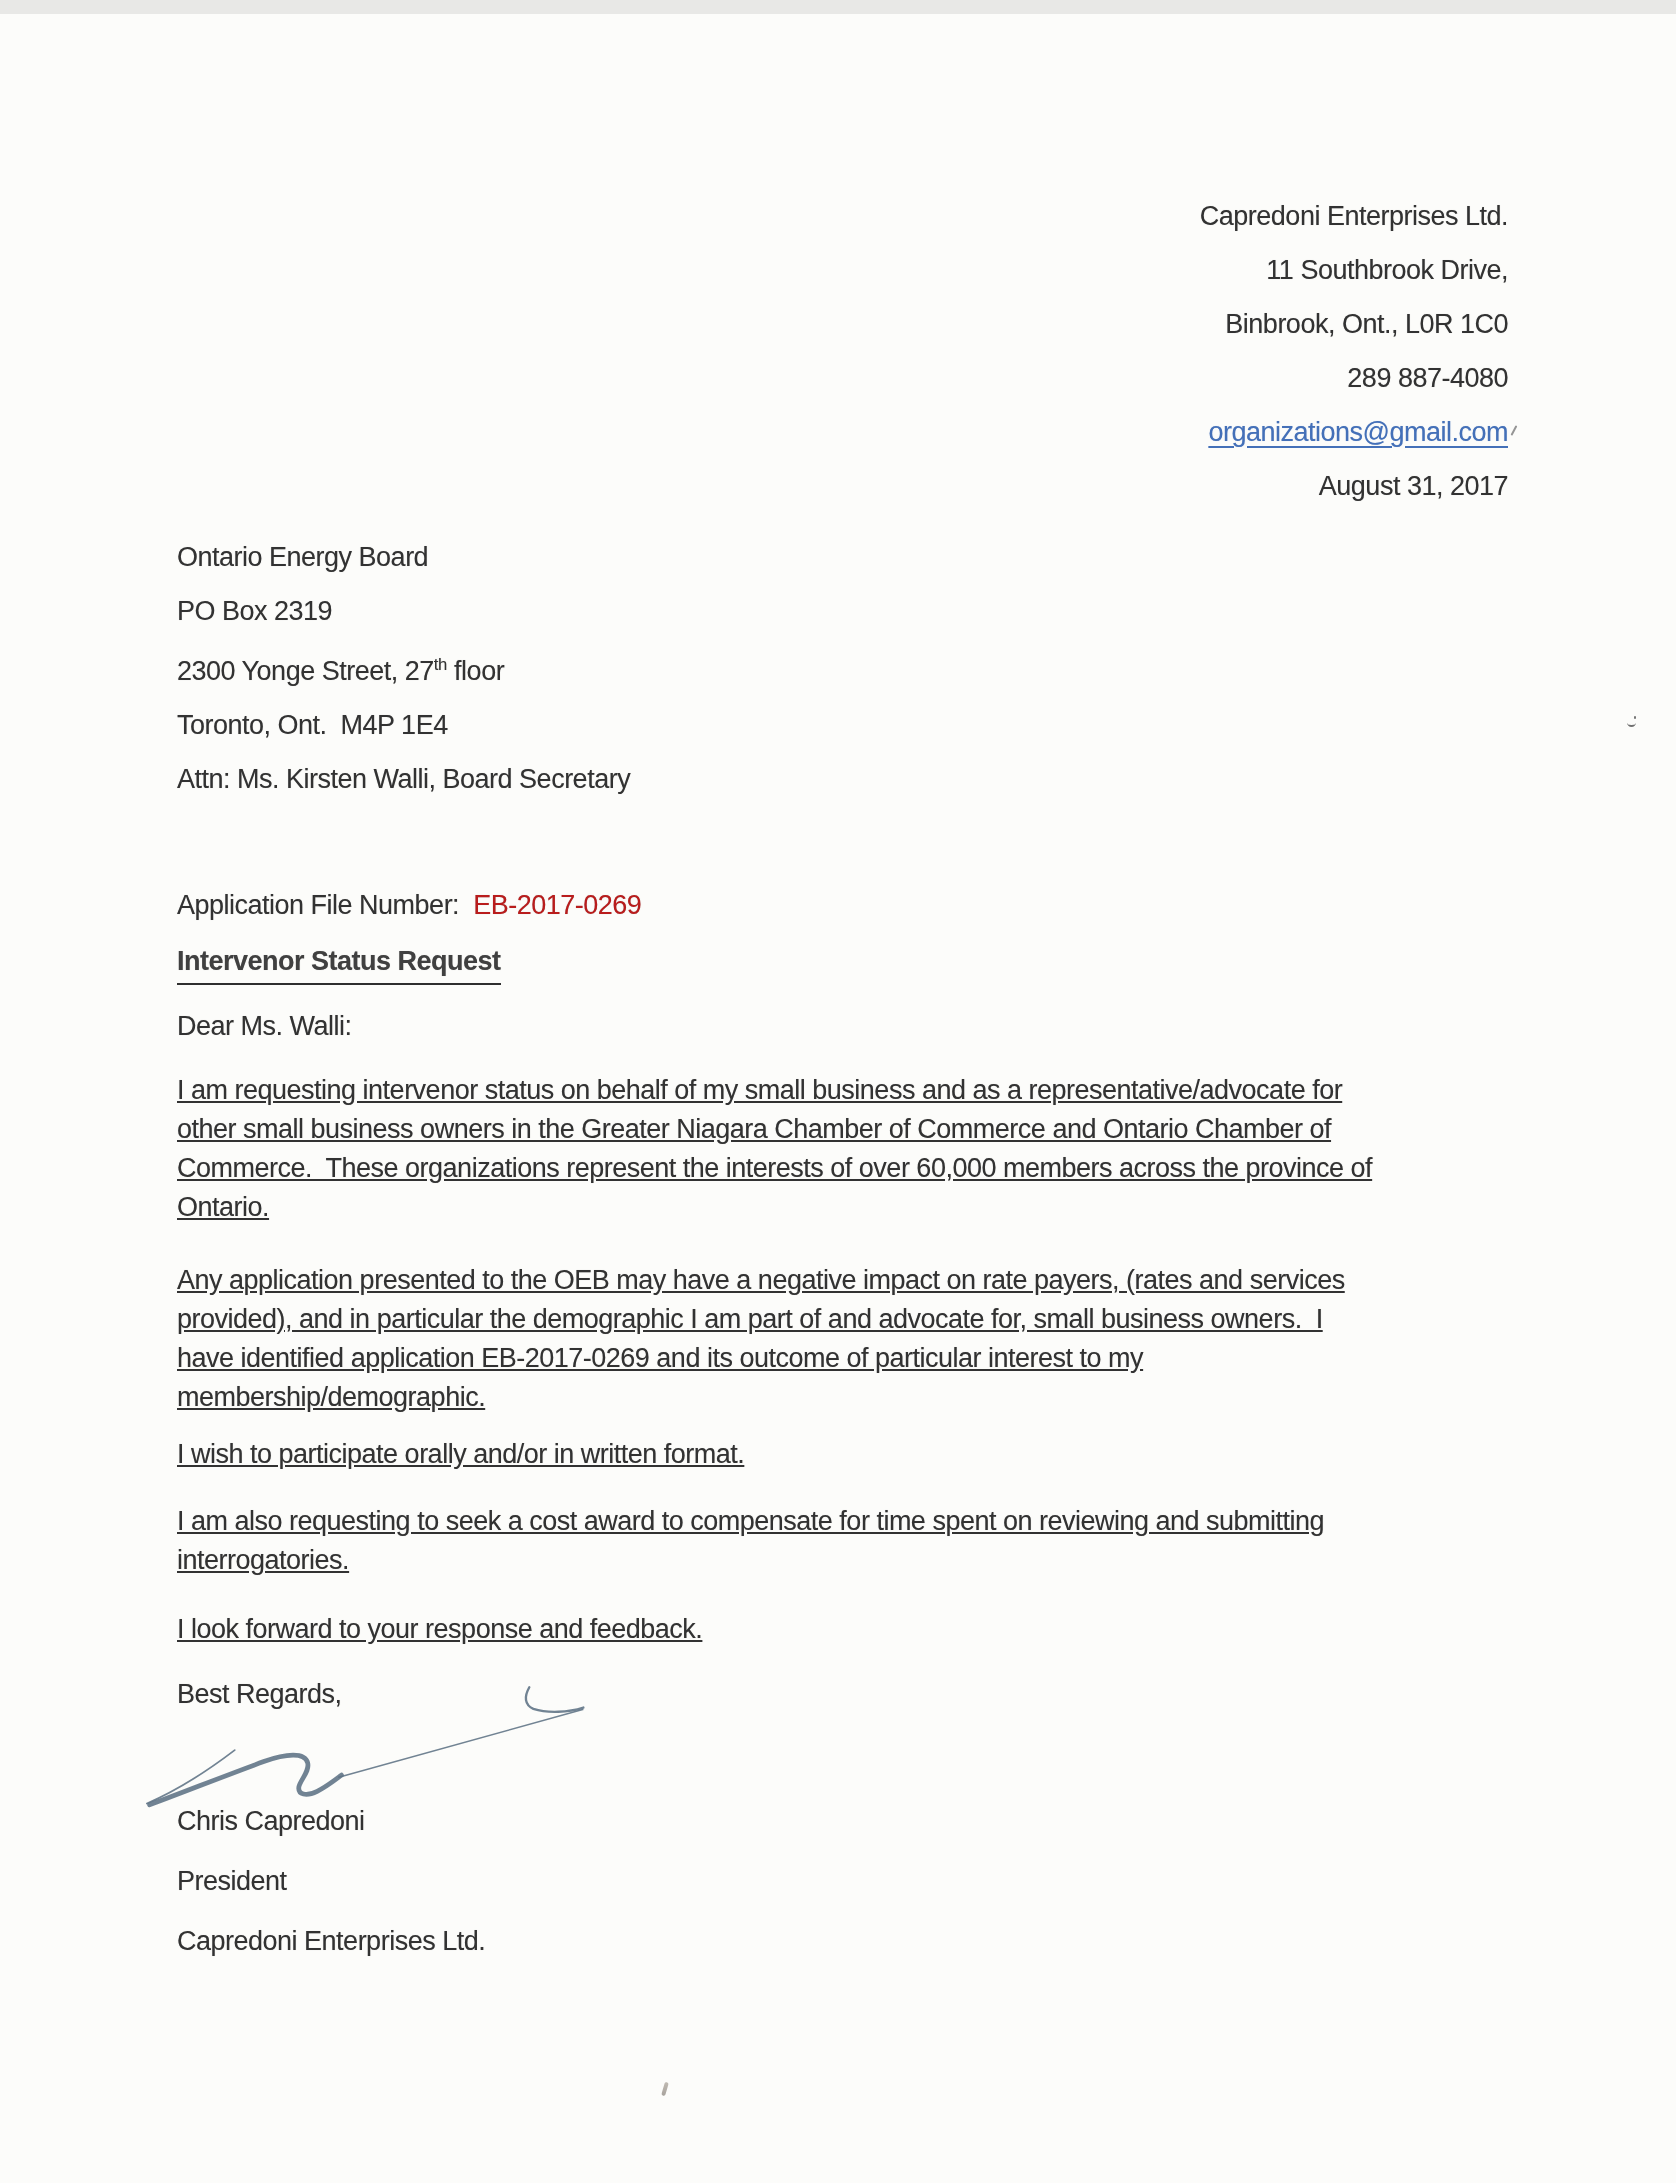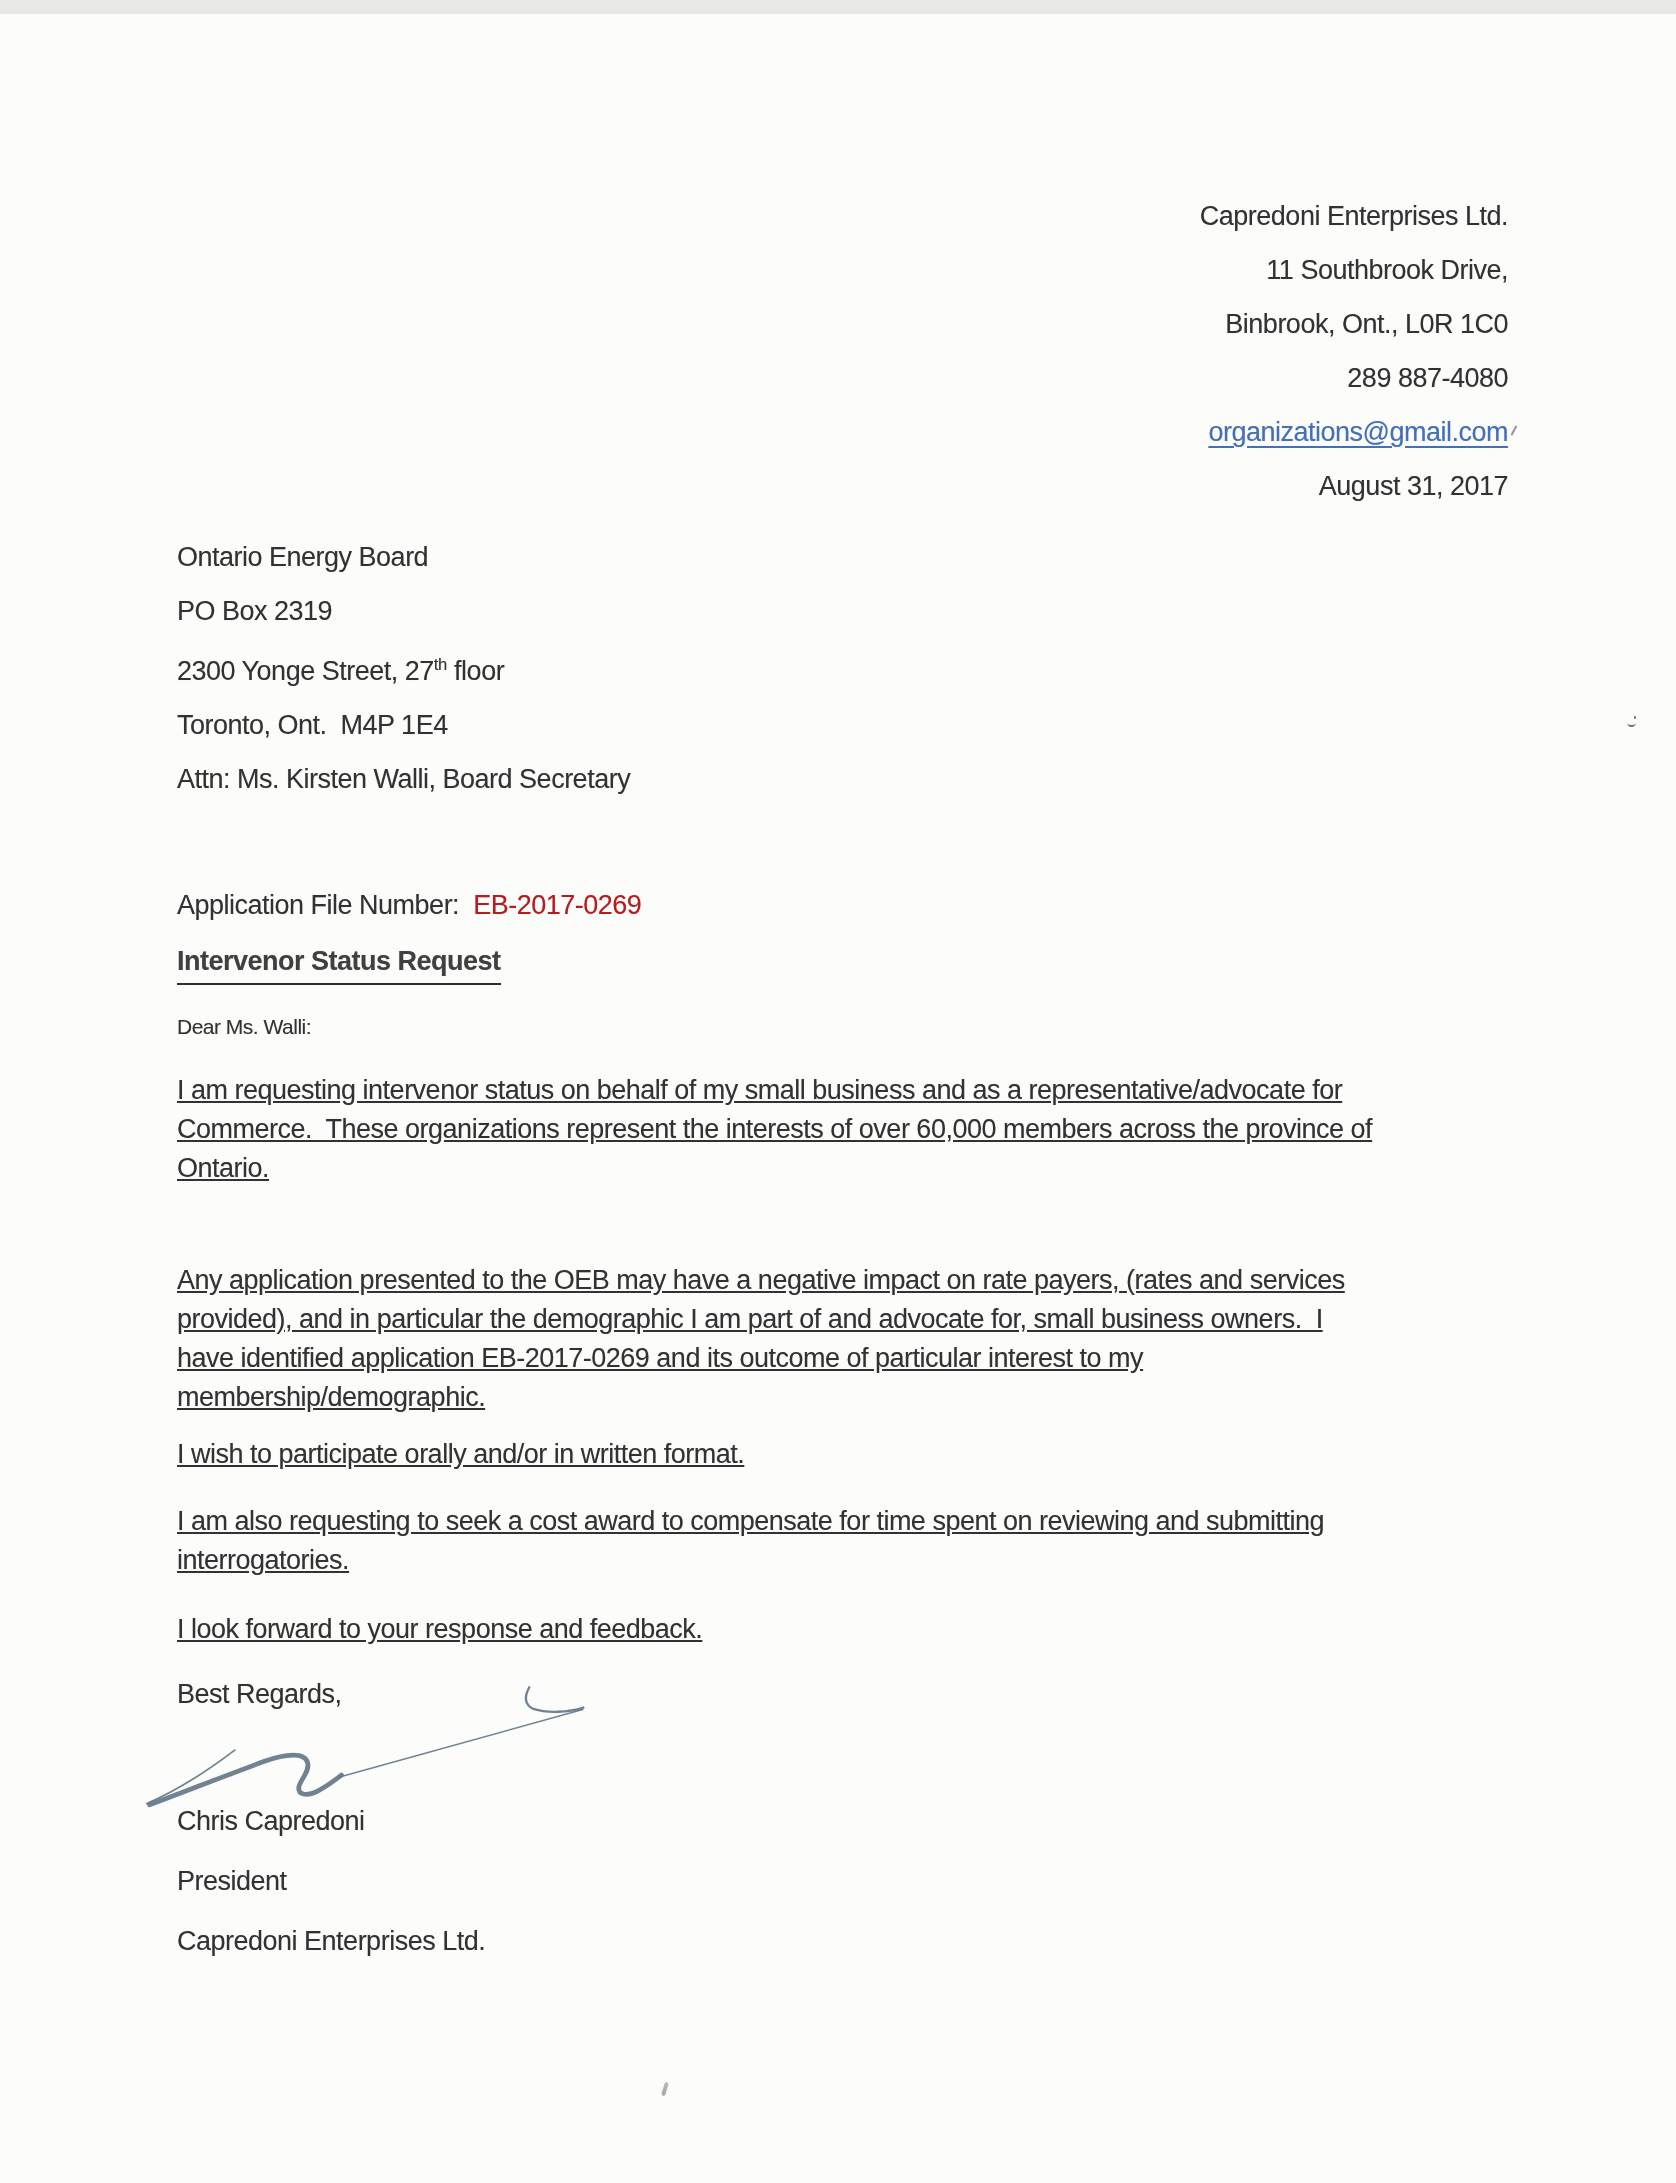--- a/index.html
+++ b/index.html
@@ -47,21 +47,21 @@
   .refline{top:872px; left:177px; font-size:27px; line-height:39px;}
   .refline span{white-space:pre;}
   .ref-number{font-weight:400;color:#b91c1c;}
   .subject{
     top:928px; left:177px;
     font-size:27px; line-height:39px;
     font-weight:700; color:#404040;
     border-bottom:2.7px solid #2f2f2f;
     padding-bottom:2px;
   }
-  .salutation{top:993px; left:177px; font-size:21px; line-height:39px;}
+  .salutation{top:993px; left:177px; font-size:27px; line-height:39px;}
 
   
   .para{left:177px; font-size:27px; line-height:39px;text-decoration:underline;}
   .para-1{top:1057px;}
   .para-2{top:1247px;}
   .para-3{top:1421px;}
   .para-4{top:1488px;}
   .para-5{top:1596px;}
 
   
@@ -117,20 +117,21 @@
   <div class="abs refline">
     <span>Application File Number:  </span><span class="ref-number">EB-2017-0269</span>
   </div>
 
   <div class="abs subject">Intervenor Status Request</div>
 
   <div class="abs salutation ln">Dear Ms. Walli:</div>
 
   <div class="abs para para-1">
     <div class="ln">I am requesting intervenor status on behalf of my small business and as a representative/advocate for</div>
+    <div class="ln">other small business owners in the Greater Niagara Chamber of Commerce and Ontario Chamber of</div>
     <div class="ln">Commerce.  These organizations represent the interests of over 60,000 members across the province of</div>
     <div class="ln">Ontario.</div>
   </div>
 
   <div class="abs para para-2">
     <div class="ln">Any application presented to the OEB may have a negative impact on rate payers, (rates and services</div>
     <div class="ln">provided), and in particular the demographic I am part of and advocate for, small business owners.  I</div>
     <div class="ln">have identified application EB-2017-0269 and its outcome of particular interest to my</div>
     <div class="ln">membership/demographic.</div>
   </div>

